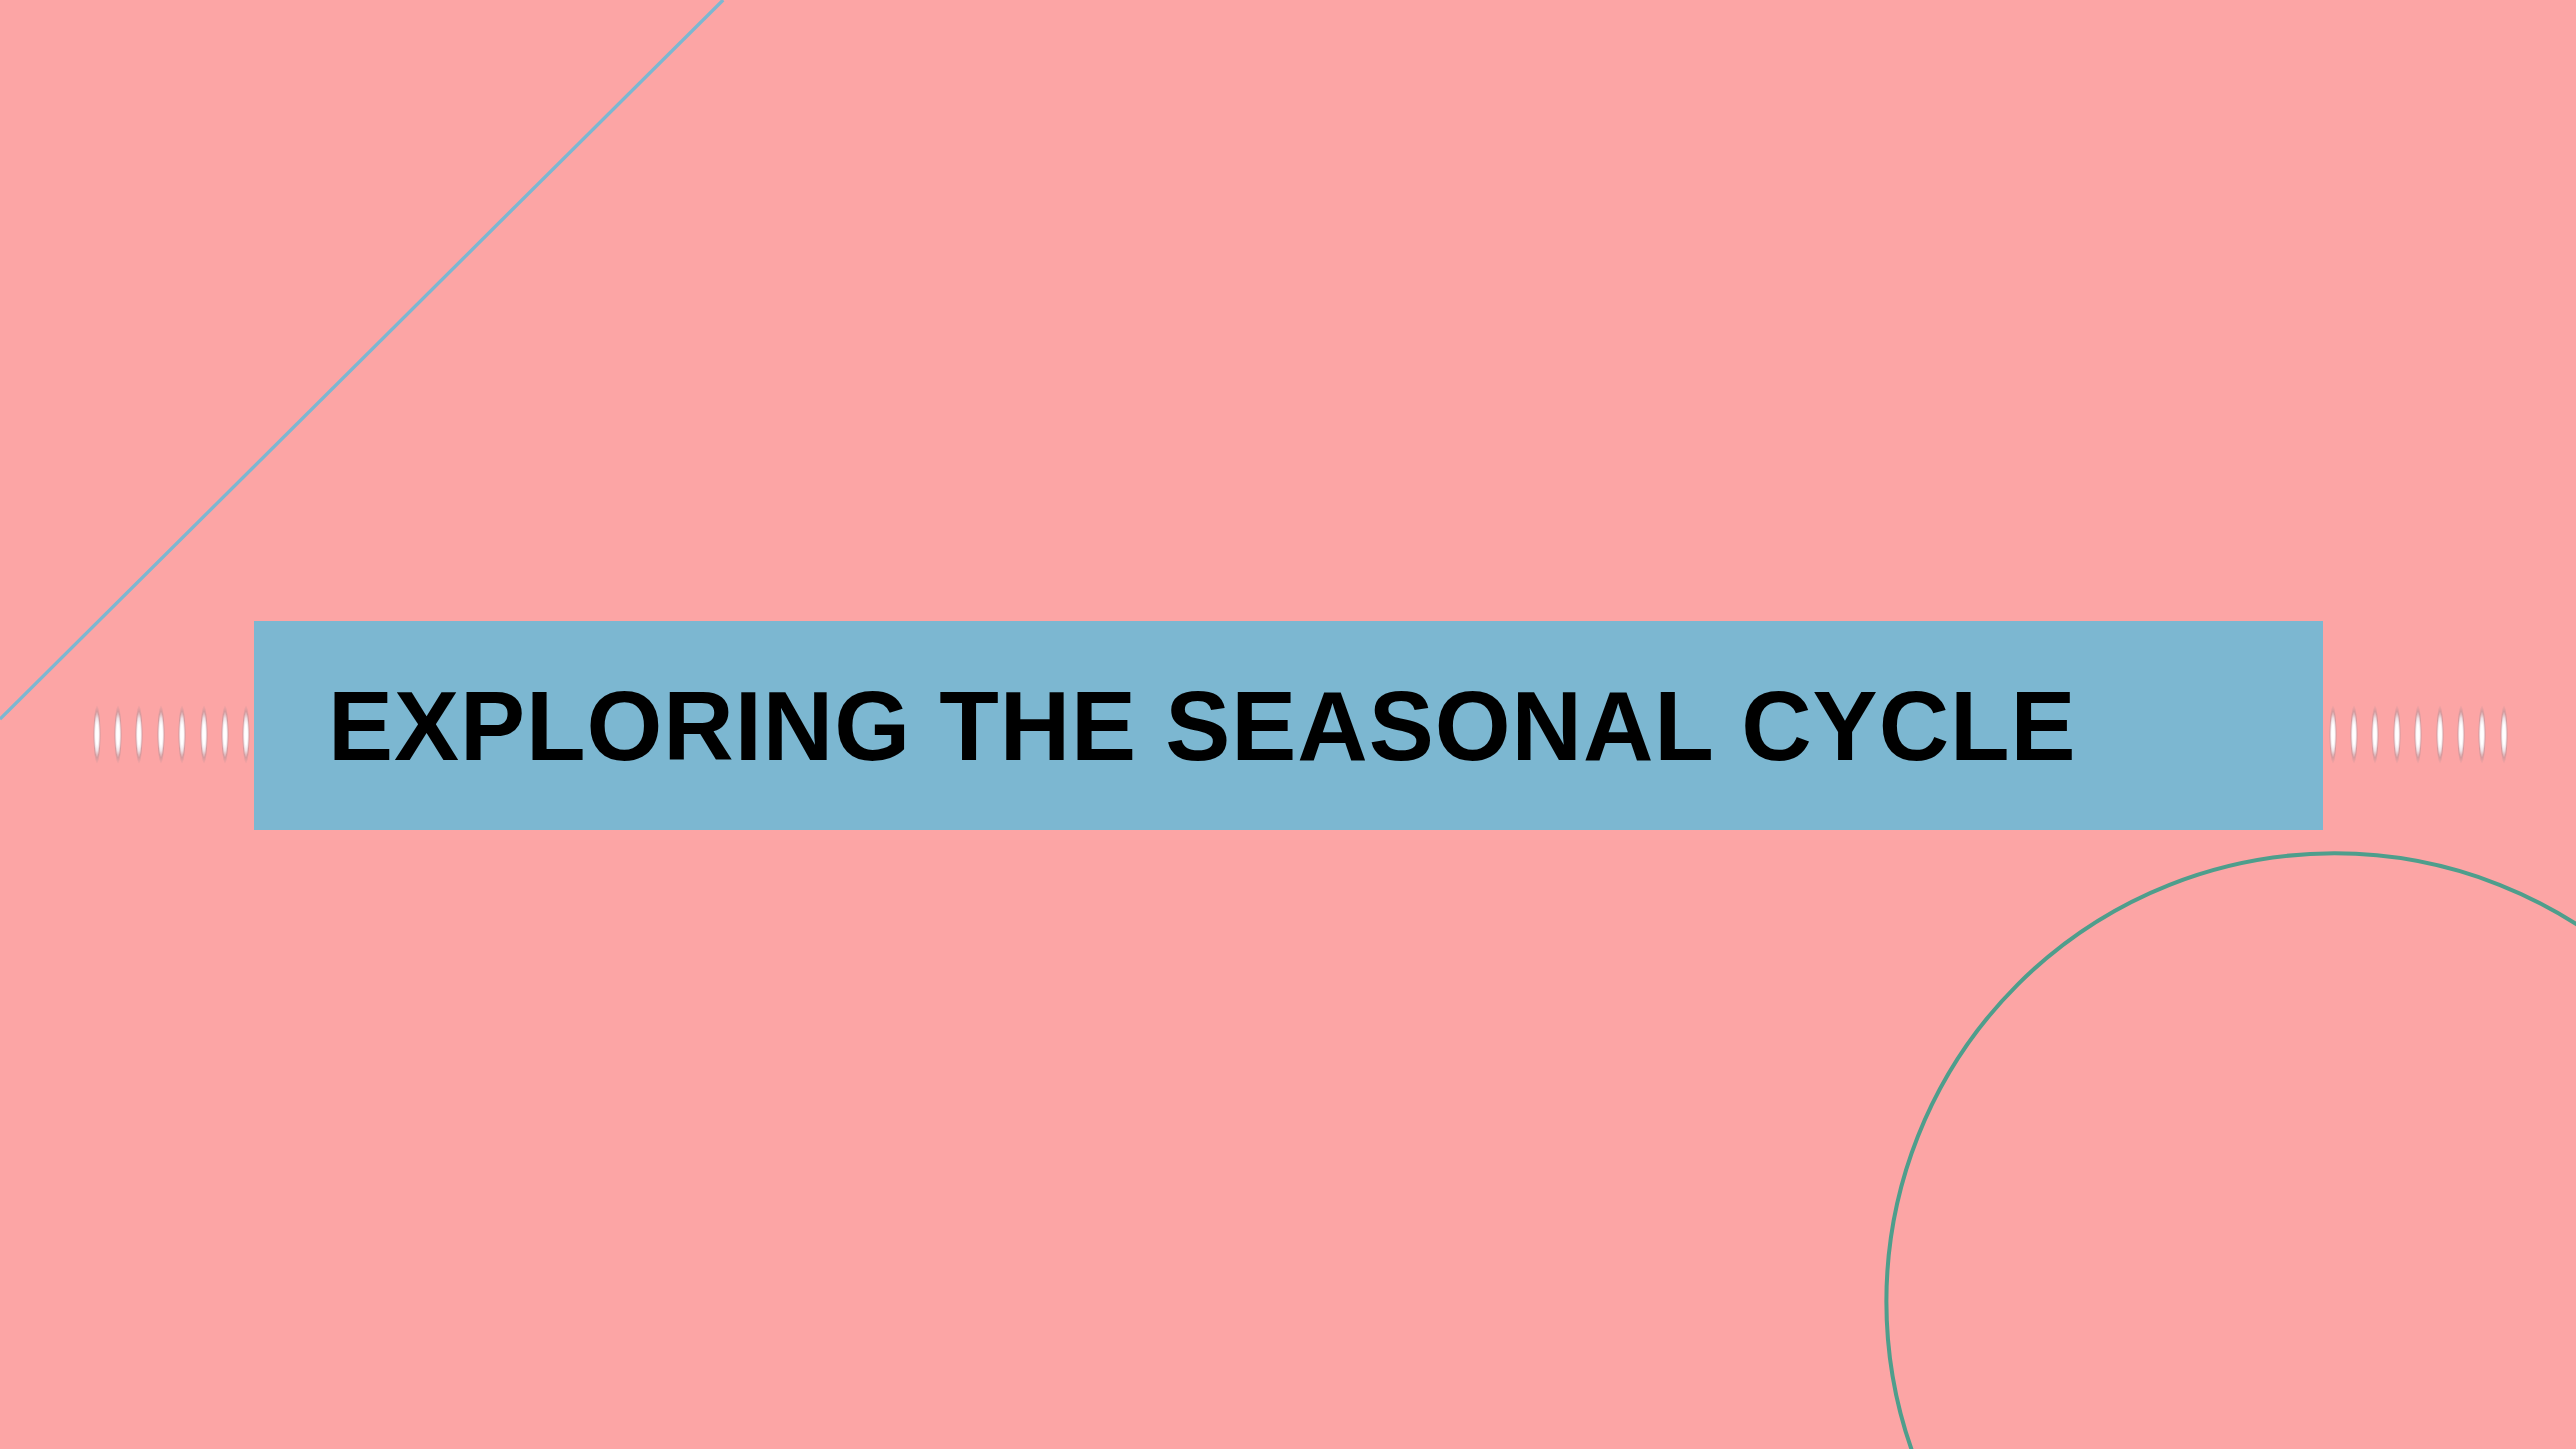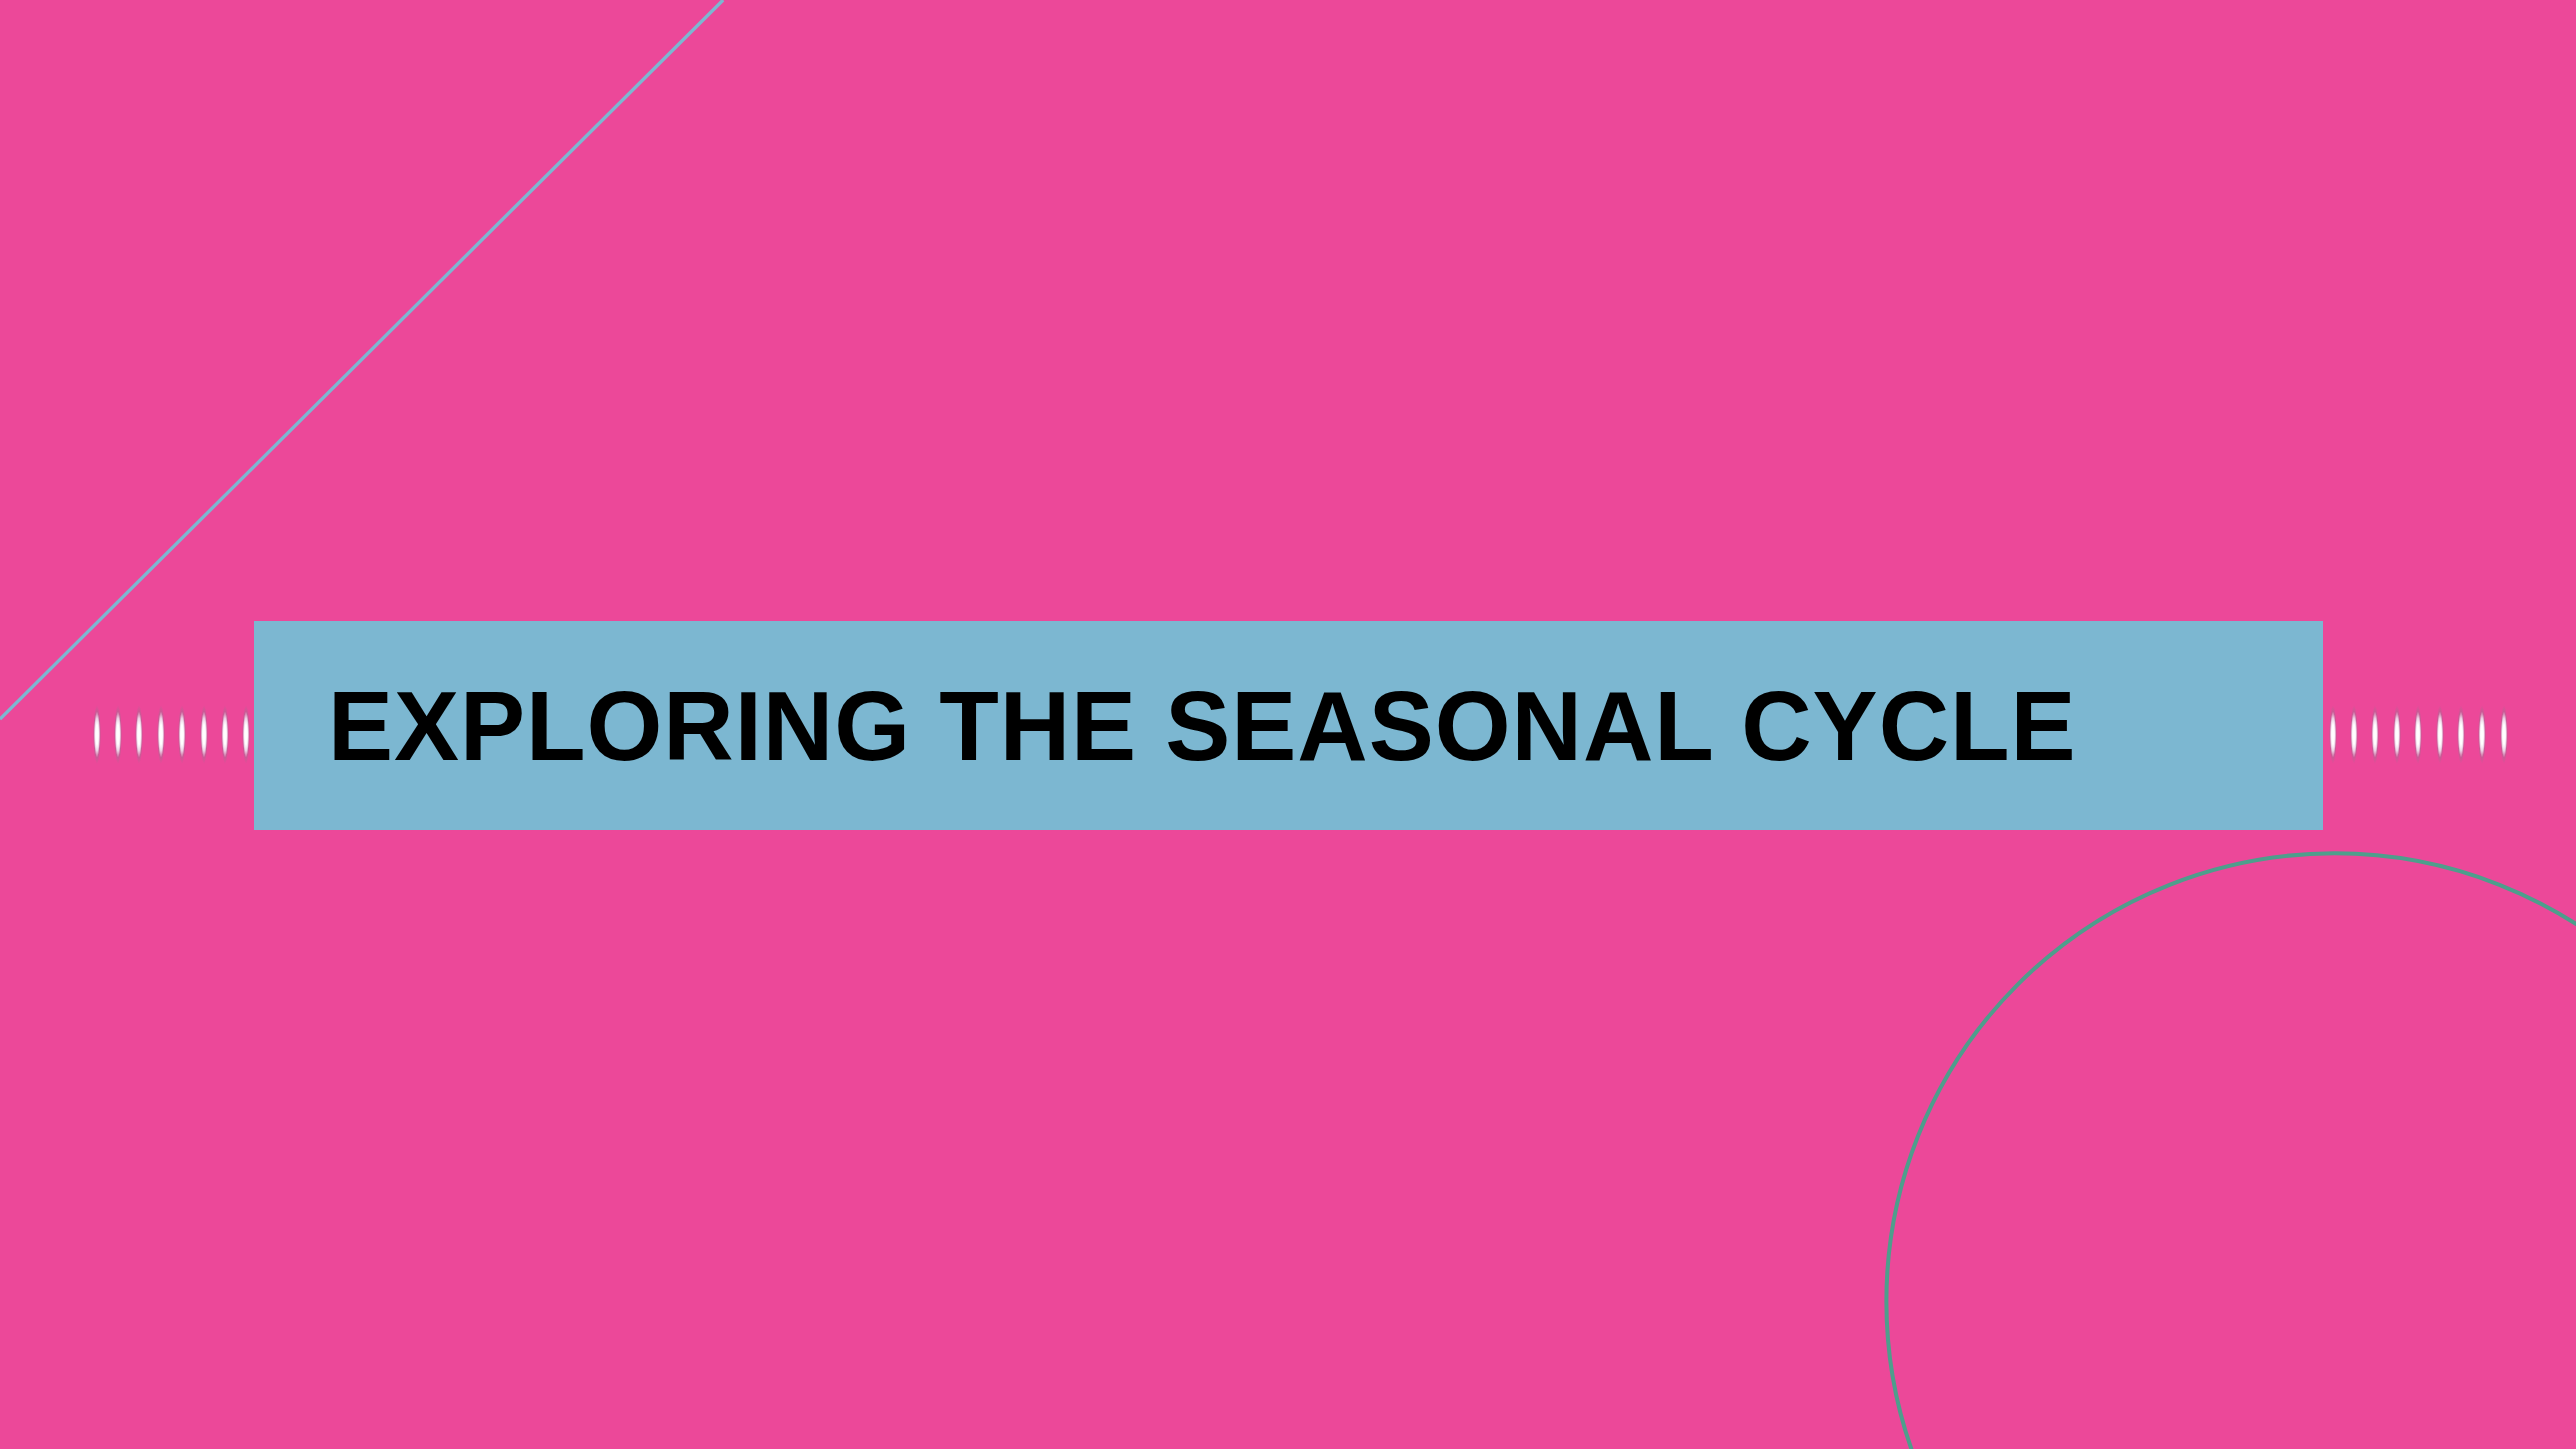--- a/index.html
+++ b/index.html
@@ -75,21 +75,21 @@
     color: #000000;
     padding-left: 75px;
     white-space: nowrap;
     transform: scaleX(0.985);
     transform-origin: left center;
   }
 </style>
 </head>
 <body>
 
-<div id="slide" style="width: 2576px; height: 1449px; background: #ec4899;">
+<div id="slide" style="width: 2576px; height: 1449px; background: #fca5a5;">
 
   <svg class="deco-layer" viewBox="0 0 3840 2160" preserveAspectRatio="none">
     <line id="diagonal-line" x1="1078" y1="0" x2="0" y2="1072" stroke="#7CB7D1" stroke-width="5"></line>
   </svg>
 
   <svg class="deco-layer" viewBox="0 0 3840 2160" preserveAspectRatio="none">
     <circle id="deco-circle" cx="3480" cy="1940" r="668" fill="none" stroke="#4E9E8C" stroke-width="6"></circle>
   </svg>
 
   <div class="coil" id="coil-left" style="left: 81px; top: 691px; width: 176px; height: 87px;">

